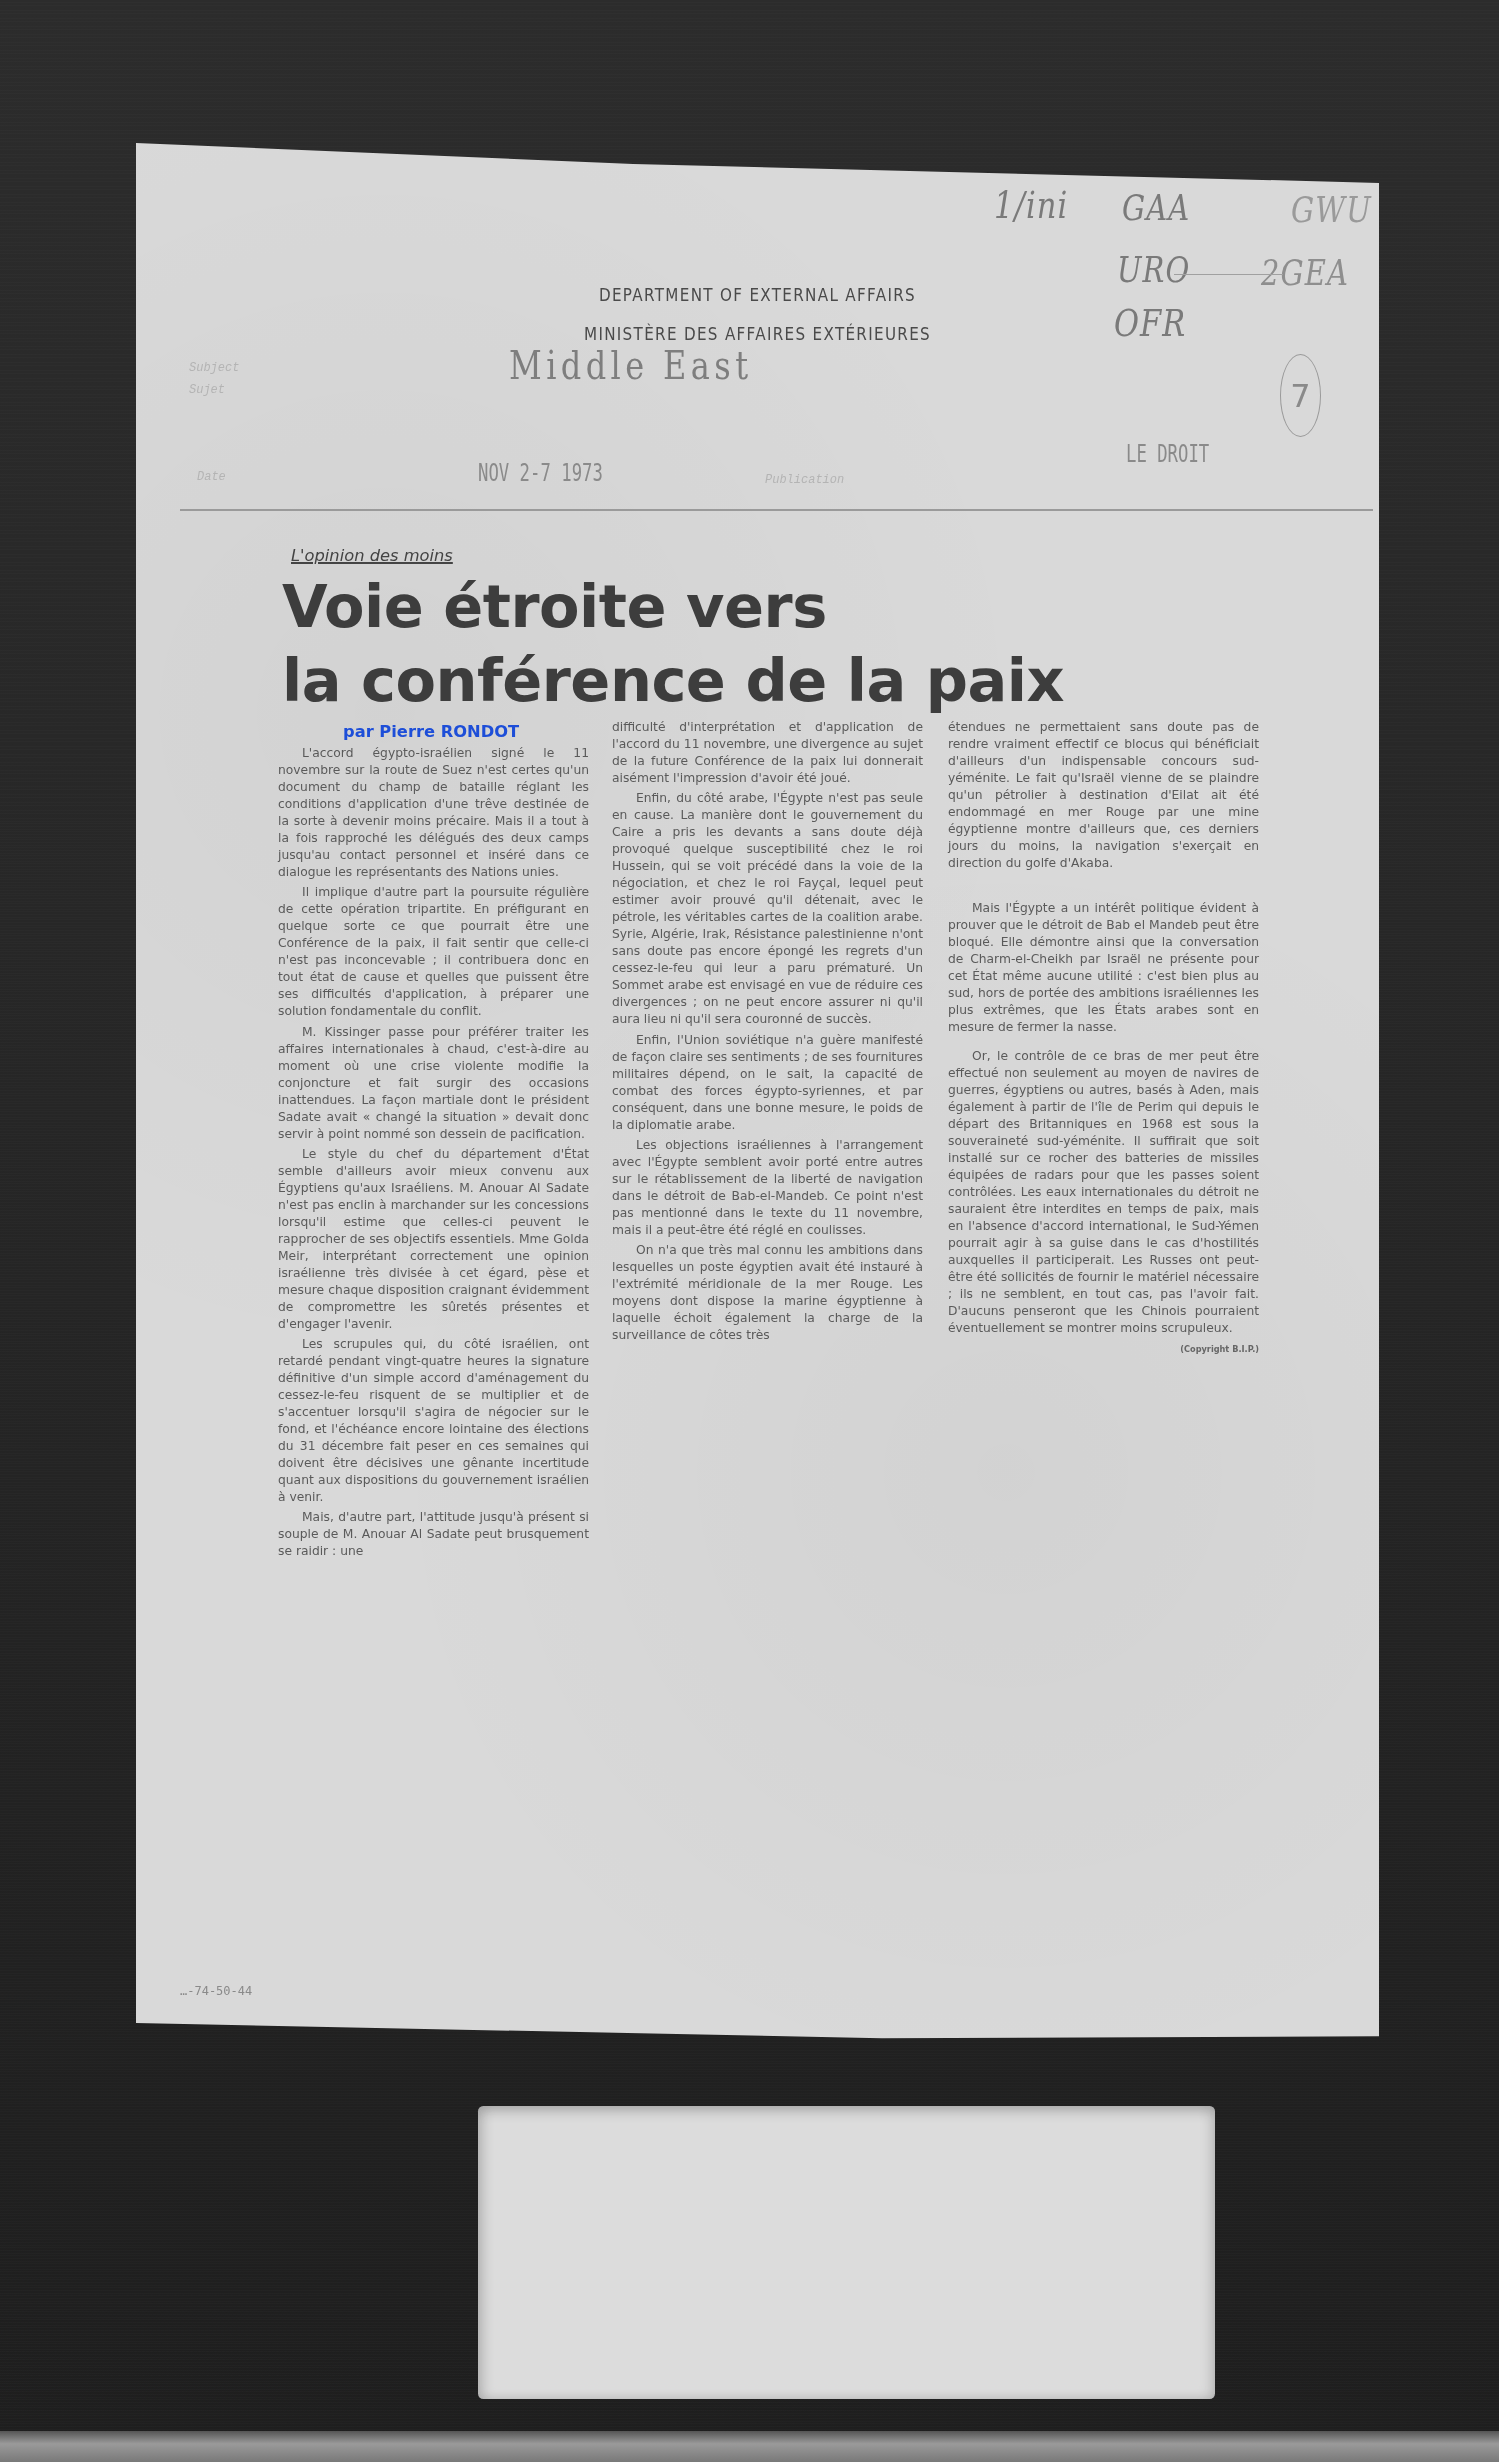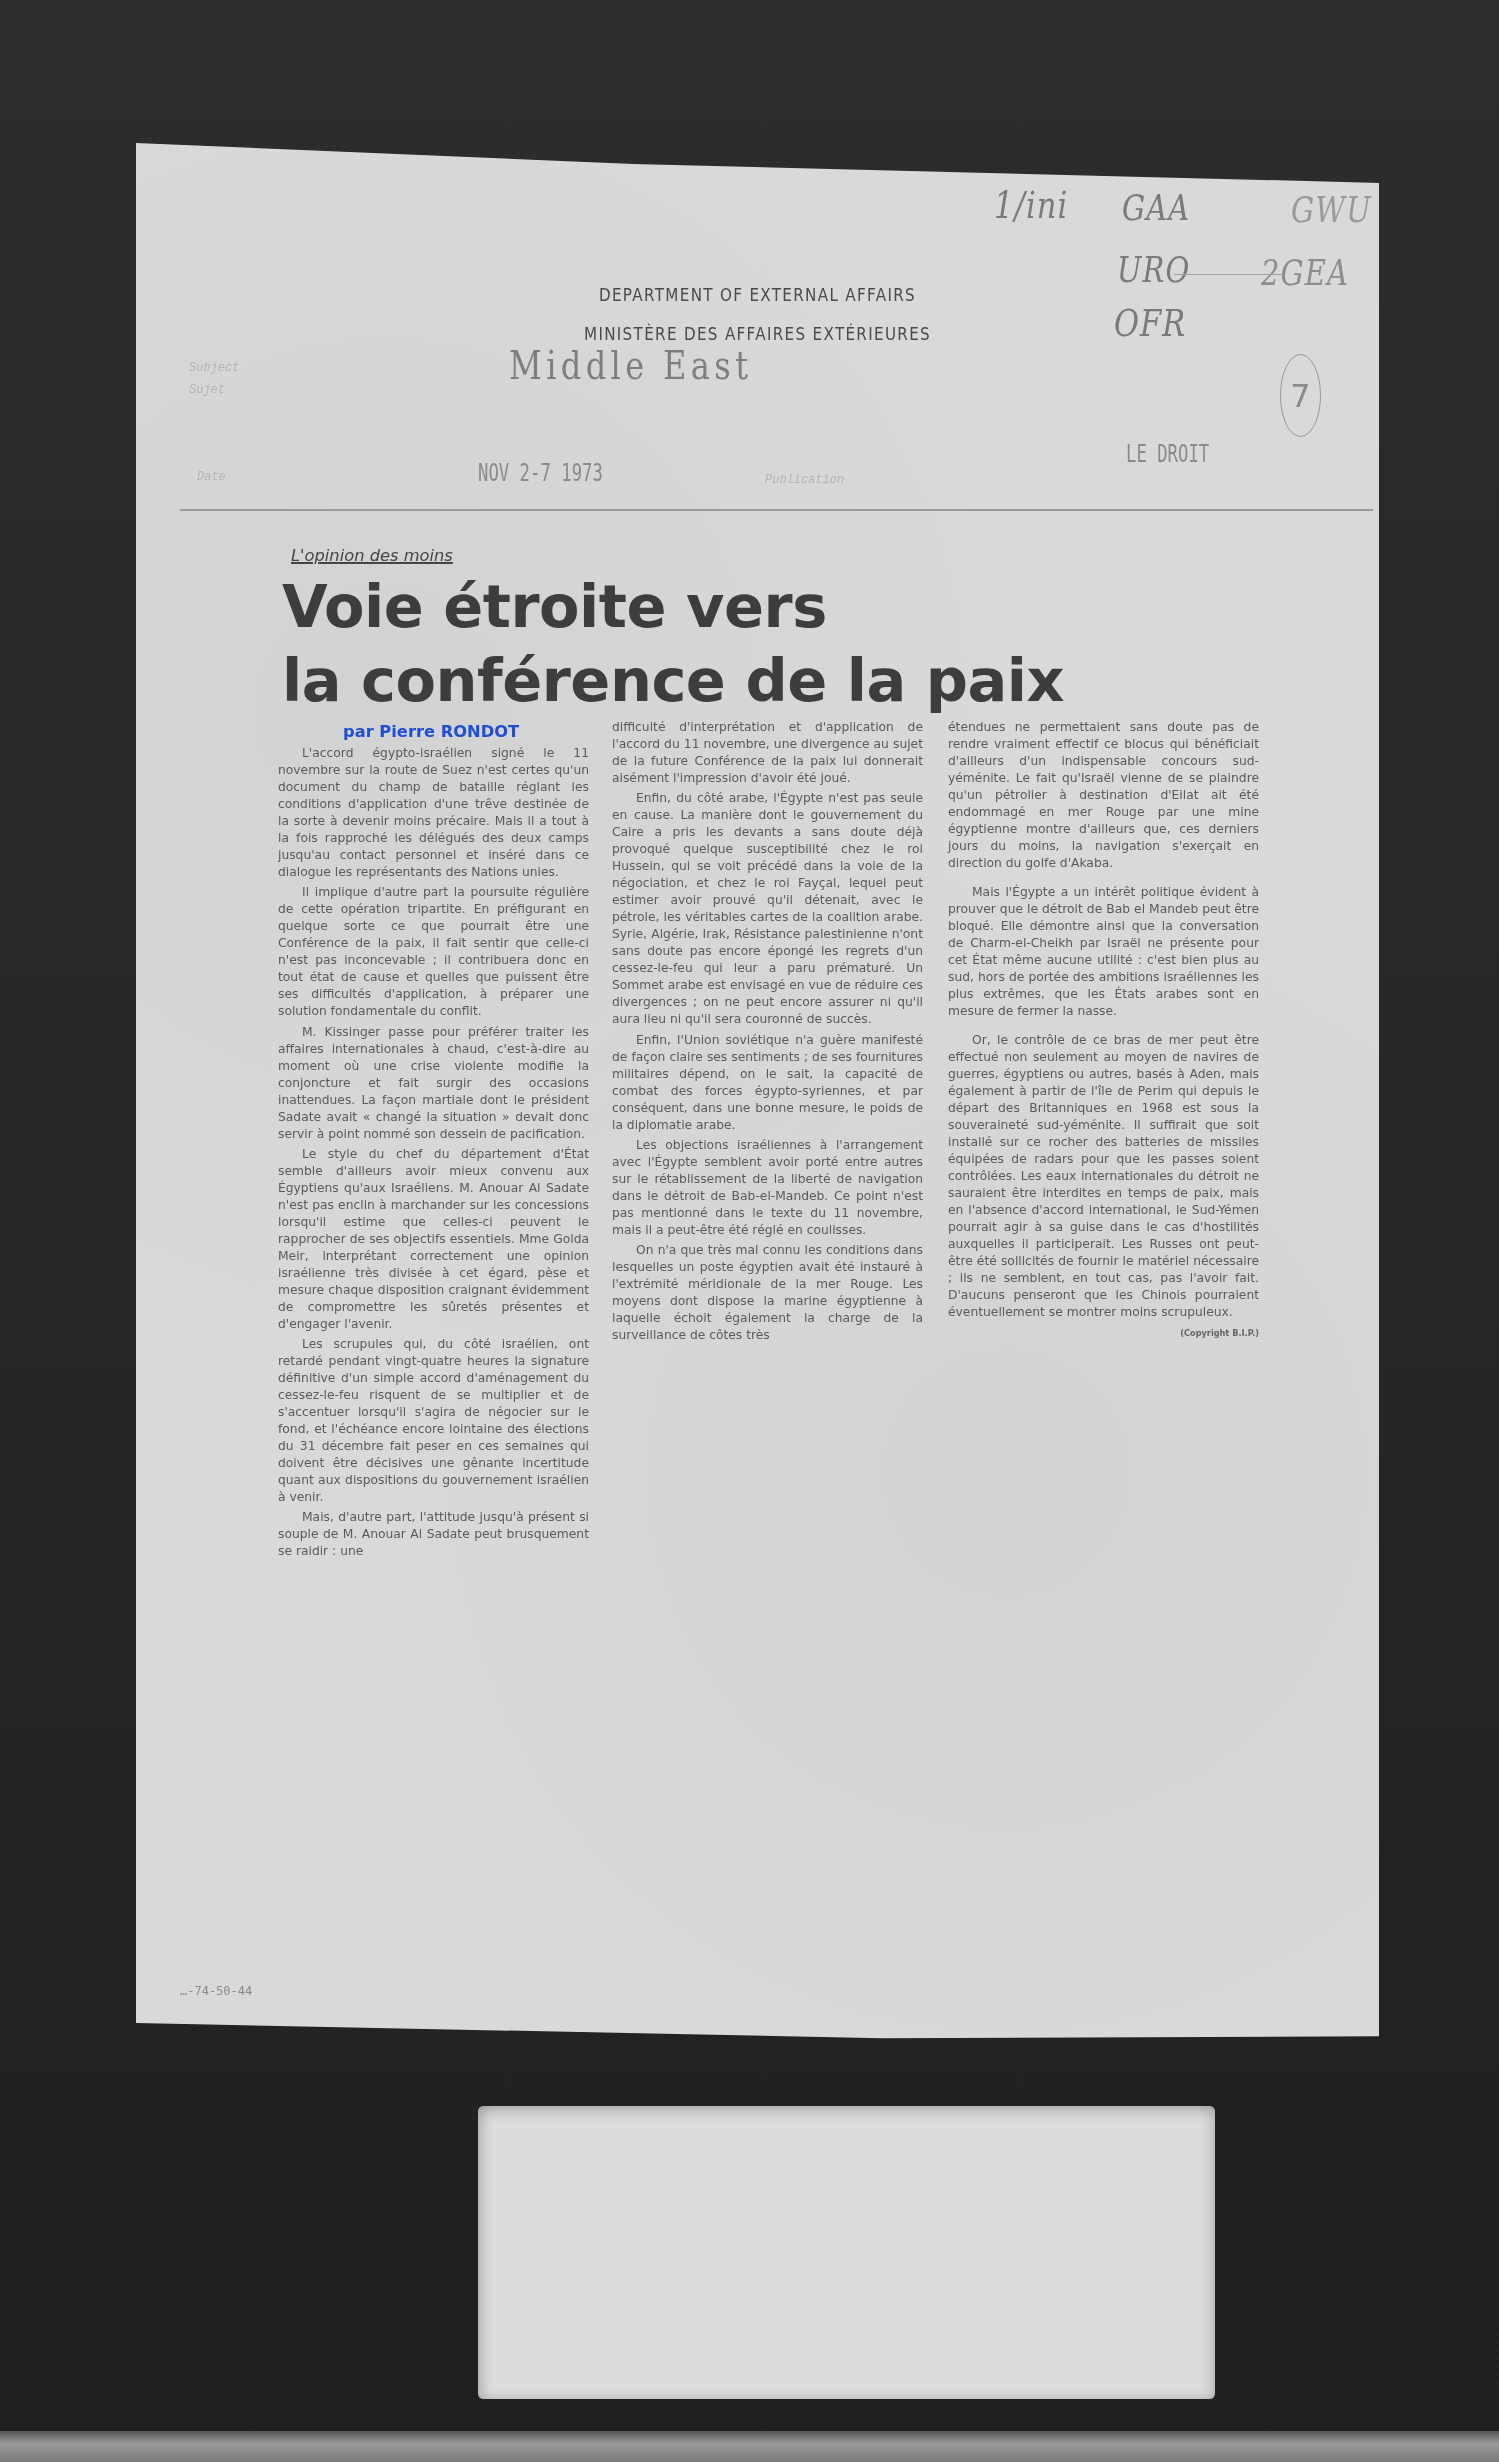--- a/index.html
+++ b/index.html
@@ -139,26 +139,26 @@
     <p>Le style du chef du département d'État semble d'ailleurs avoir mieux convenu aux Égyptiens qu'aux Israéliens. M. Anouar Al Sadate n'est pas enclin à marchander sur les concessions lorsqu'il estime que celles-ci peuvent le rapprocher de ses objectifs essentiels. Mme Golda Meir, interprétant correctement une opinion israélienne très divisée à cet égard, pèse et mesure chaque disposition craignant évidemment de compromettre les sûretés présentes et d'engager l'avenir.</p>
     <p>Les scrupules qui, du côté israélien, ont retardé pendant vingt-quatre heures la signature définitive d'un simple accord d'aménagement du cessez-le-feu risquent de se multiplier et de s'accentuer lorsqu'il s'agira de négocier sur le fond, et l'échéance encore lointaine des élections du 31 décembre fait peser en ces semaines qui doivent être décisives une gênante incertitude quant aux dispositions du gouvernement israélien à venir.</p>
     <p>Mais, d'autre part, l'attitude jusqu'à présent si souple de M. Anouar Al Sadate peut brusquement se raidir : une</p>
   </div>
 
   <div class="col" style="left:476px; top:576px;">
     <p style="text-indent:0">difficulté d'interprétation et d'application de l'accord du 11 novembre, une divergence au sujet de la future Conférence de la paix lui donnerait aisément l'impression d'avoir été joué.</p>
     <p>Enfin, du côté arabe, l'Égypte n'est pas seule en cause. La manière dont le gouvernement du Caire a pris les devants a sans doute déjà provoqué quelque susceptibilité chez le roi Hussein, qui se voit précédé dans la voie de la négociation, et chez le roi Fayçal, lequel peut estimer avoir prouvé qu'il détenait, avec le pétrole, les véritables cartes de la coalition arabe. Syrie, Algérie, Irak, Résistance palestinienne n'ont sans doute pas encore épongé les regrets d'un cessez-le-feu qui leur a paru prématuré. Un Sommet arabe est envisagé en vue de réduire ces divergences ; on ne peut encore assurer ni qu'il aura lieu ni qu'il sera couronné de succès.</p>
     <p>Enfin, l'Union soviétique n'a guère manifesté de façon claire ses sentiments ; de ses fournitures militaires dépend, on le sait, la capacité de combat des forces égypto-syriennes, et par conséquent, dans une bonne mesure, le poids de la diplomatie arabe.</p>
     <p>Les objections israéliennes à l'arrangement avec l'Égypte semblent avoir porté entre autres sur le rétablissement de la liberté de navigation dans le détroit de Bab-el-Mandeb. Ce point n'est pas mentionné dans le texte du 11 novembre, mais il a peut-être été réglé en coulisses.</p>
-    <p>On n'a que très mal connu les conditions dans lesquelles un poste égyptien avait été instauré à l'extrémité méridionale de la mer Rouge. Les moyens dont dispose la marine égyptienne à laquelle échoit également la charge de la surveillance de côtes très</p>
+    <p>On n'a que très mal connu les ambitions dans lesquelles un poste égyptien avait été instauré à l'extrémité méridionale de la mer Rouge. Les moyens dont dispose la marine égyptienne à laquelle échoit également la charge de la surveillance de côtes très</p>
   </div>
 
   <div class="col" style="left:812px; top:576px;">
     <p style="text-indent:0">étendues ne permettaient sans doute pas de rendre vraiment effectif ce blocus qui bénéficiait d'ailleurs d'un indispensable concours sud-yéménite. Le fait qu'Israël vienne de se plaindre qu'un pétrolier à destination d'Eilat ait été endommagé en mer Rouge par une mine égyptienne montre d'ailleurs que, ces derniers jours du moins, la navigation s'exerçait en direction du golfe d'Akaba.</p>
-    <p style="margin-top:12px">Mais l'Égypte a un intérêt politique évident à prouver que le détroit de Bab el Mandeb peut être bloqué. Elle démontre ainsi que la conversation de Charm-el-Cheikh par Israël ne présente pour cet État même aucune utilité : c'est bien plus au sud, hors de portée des ambitions israéliennes les plus extrêmes, que les États arabes sont en mesure de fermer la nasse.</p>
+    <p style="margin-top:28px">Mais l'Égypte a un intérêt politique évident à prouver que le détroit de Bab el Mandeb peut être bloqué. Elle démontre ainsi que la conversation de Charm-el-Cheikh par Israël ne présente pour cet État même aucune utilité : c'est bien plus au sud, hors de portée des ambitions israéliennes les plus extrêmes, que les États arabes sont en mesure de fermer la nasse.</p>
     <p style="margin-top:12px">Or, le contrôle de ce bras de mer peut être effectué non seulement au moyen de navires de guerres, égyptiens ou autres, basés à Aden, mais également à partir de l'île de Perim qui depuis le départ des Britanniques en 1968 est sous la souveraineté sud-yéménite. Il suffirait que soit installé sur ce rocher des batteries de missiles équipées de radars pour que les passes soient contrôlées. Les eaux internationales du détroit ne sauraient être interdites en temps de paix, mais en l'absence d'accord international, le Sud-Yémen pourrait agir à sa guise dans le cas d'hostilités auxquelles il participerait. Les Russes ont peut-être été sollicités de fournir le matériel nécessaire ; ils ne semblent, en tout cas, pas l'avoir fait. D'aucuns penseront que les Chinois pourraient éventuellement se montrer moins scrupuleux.</p>
     <div class="copyright">(Copyright B.I.P.)</div>
   </div>
 
   <div class="footer-code">…-74-50-44</div>
 </div>
 
 <div class="card"></div>
 <div class="bottom-strip"></div>
 

